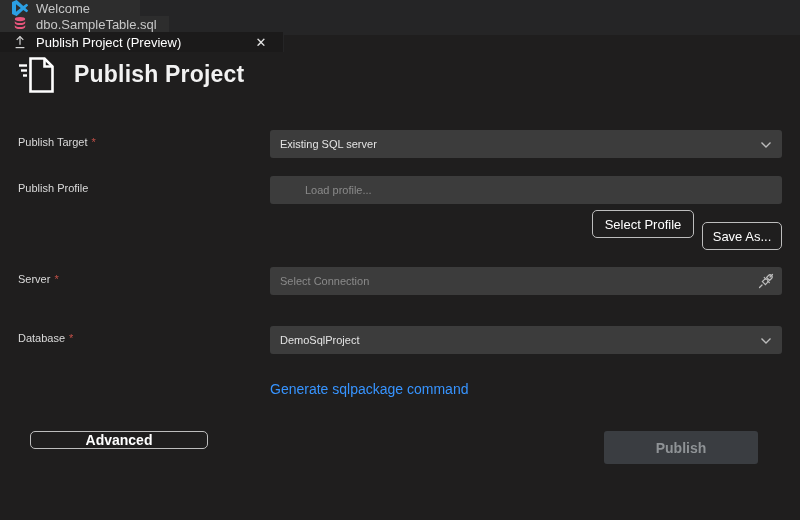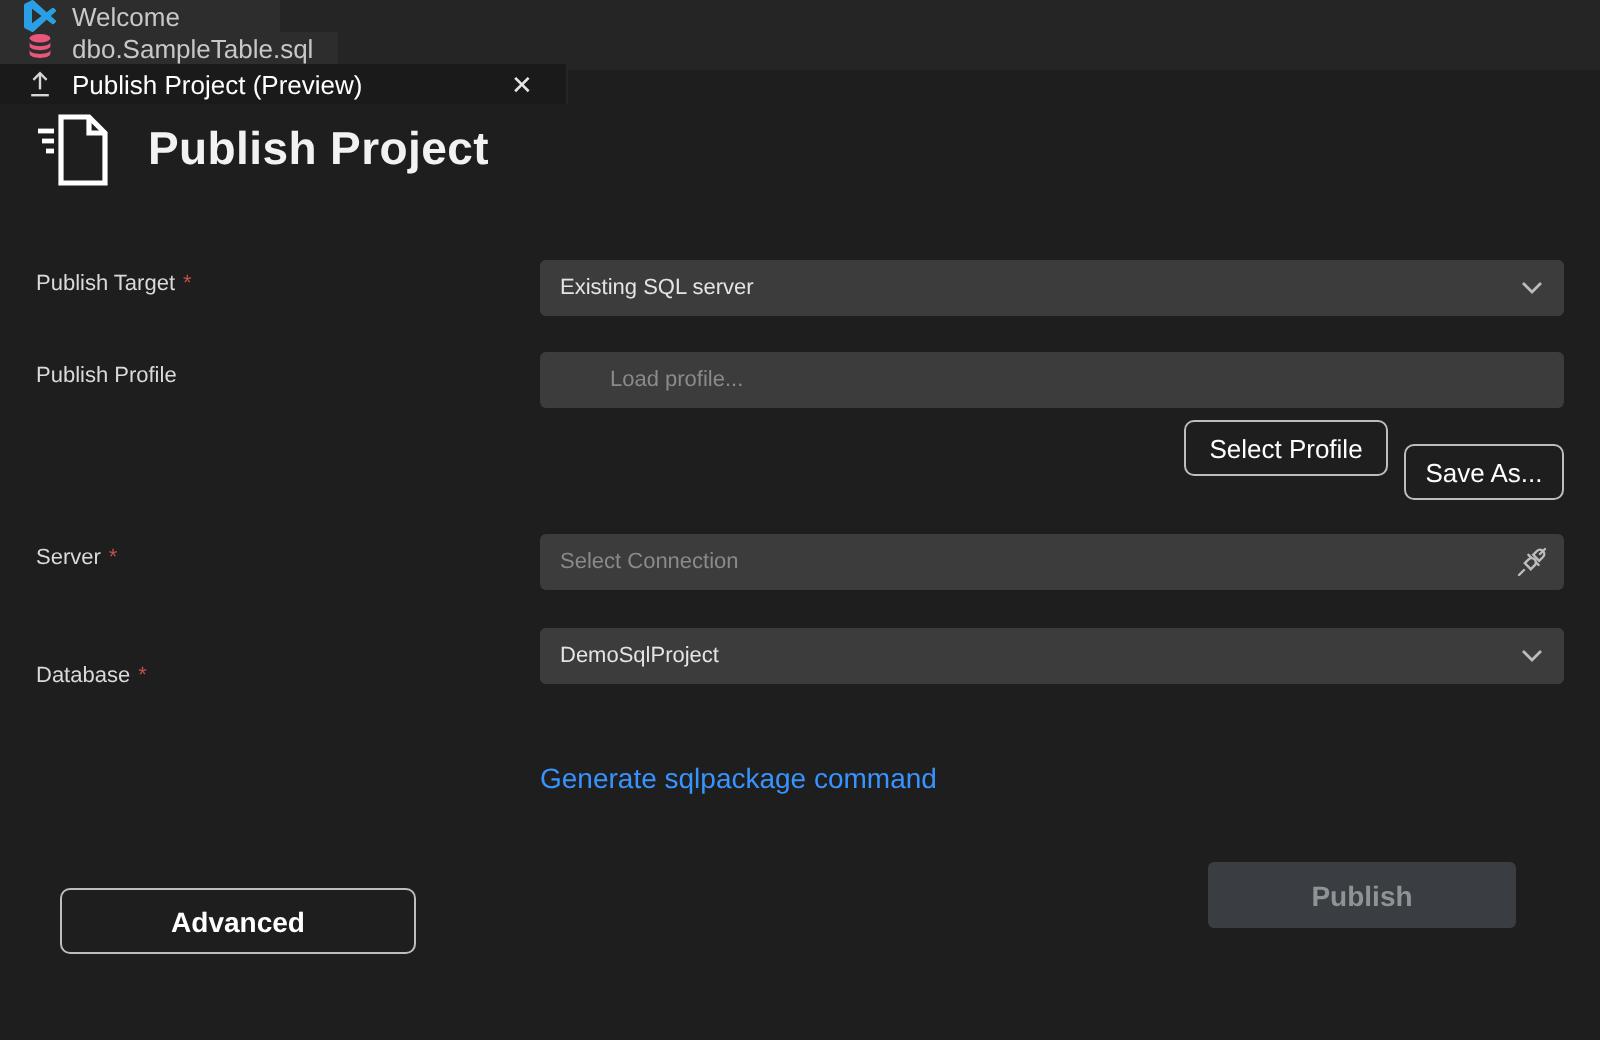--- a/index.html
+++ b/index.html
@@ -63,21 +63,21 @@
   }
 
   .btn {
     position: absolute; display: flex; align-items: center; justify-content: center;
     background: transparent; border: 1px solid #bdbdbd; border-radius: 5px;
     color: #ffffff; font-size: 13px; font-family: "Liberation Sans", sans-serif;
     cursor: pointer; white-space: nowrap;
   }
   .btn-select-profile { left: 592px; top: 210px; width: 102px; height: 28px; }
   .btn-save-as       { left: 702px; top: 222px; width: 80px;  height: 28px; }
-  .btn-advanced      { left: 30px;  top: 444px; width: 178px; height: 33px; font-size: 14px; font-weight: 700; }
+  .btn-advanced      { left: 30px;  top: 431px; width: 178px; height: 18px; font-size: 14px; font-weight: 700; }
   .btn-generate {
     left: 412px; top: 431px; width: 179px; height: 33px;
     background: #303236; border: 1px solid #6f7377; color: #909396;
     font-size: 14px; font-weight: 700; cursor: default;
   }
   .btn-publish {
     left: 604px; top: 431px; width: 154px; height: 33px;
     background: #3a3d41; border: none; border-radius: 3px; color: #8f9396;
     font-size: 14px; font-weight: 700; cursor: default;
   }
@@ -174,21 +174,21 @@
         <path d="M12.6 8.4l-3-3 1.9-1.9a2.12 2.12 0 0 1 3 3z"></path>
         <path d="M15.5 2.5 13 5"></path>
         <path d="M7.2 5.4l1.4 1.4M10.9 9.1l1.4 1.4"></path>
       </svg>
     </span>
   </div>
 
   <div class="field-label" style="top:332px">
     <span>Database</span><span class="req">*</span>
   </div>
-  <div class="control selectbox" style="top:314px">
+  <div class="control selectbox" style="top:326px">
     <span>DemoSqlProject</span>
     <span class="chev">
       <svg viewBox="0 0 12 8" width="12" height="8" fill="none" stroke="#bcbcbc" stroke-width="1.4">
           <path d="M1.5 1.5 6 6l4.5-4.5"></path>
         </svg>
     </span>
   </div>
 
   <a class="link">Generate sqlpackage command</a>
 

